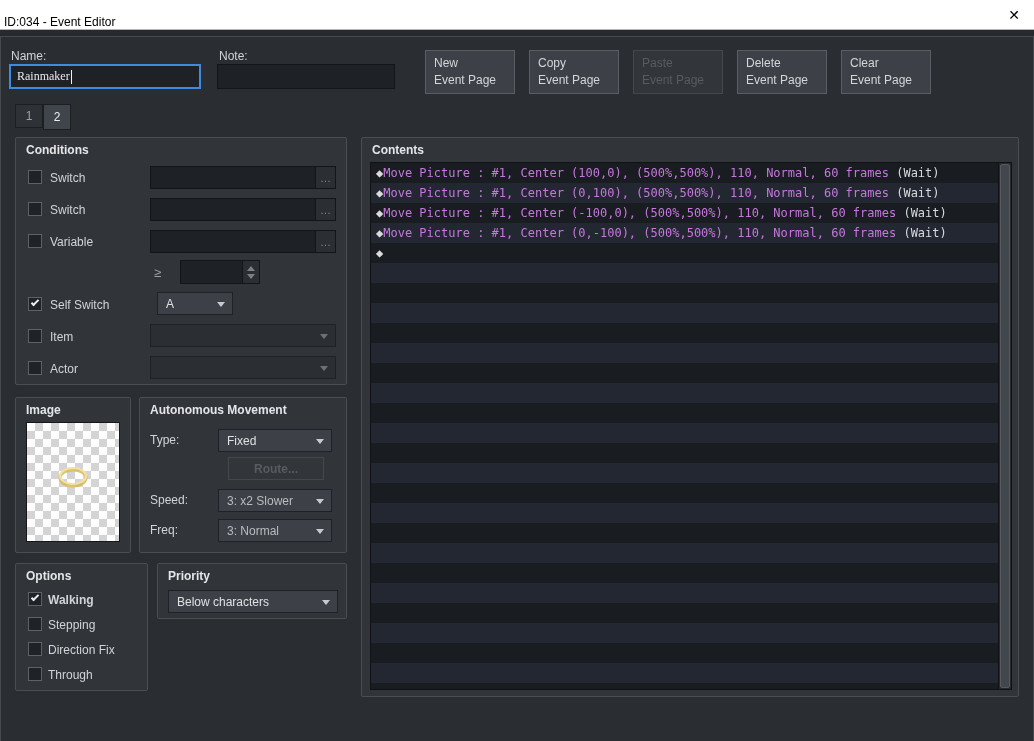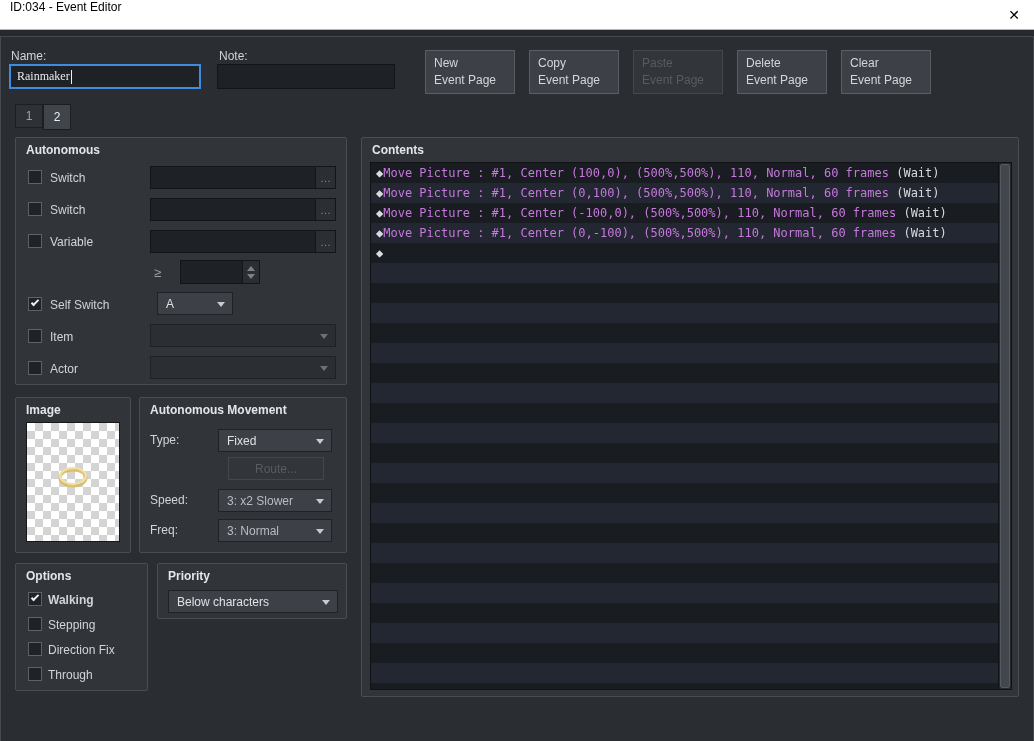--- a/index.html
+++ b/index.html
@@ -2,21 +2,21 @@
 <html style="--command-text: #c678dd; --accent-focus: #3f8cdf; --ok-fill: #20507f; --ok-border: #3e7cbd;"><head>
 <meta charset="utf-8">
 <style>
   * { box-sizing: border-box; margin: 0; padding: 0; }
   html,body { background:#111; }
   body { font-family:"Liberation Sans",sans-serif; }
   .root { position:relative; width:1034px; height:741px; background:#26292e; overflow:hidden; }
 
   
   .titlebar { position:absolute; left:0; top:0; width:1034px; height:30px; background:#ffffff;
-              border-bottom:1px solid #b5b5b5; color:#000; font-size:12px; display:flex; align-items:flex-start; padding:0 10px; }
+              border-bottom:1px solid #b5b5b5; color:#000; font-size:12px; display:flex; align-items:flex-end; padding:0 4px; }
   .close { position:absolute; right:10px; top:5px; width:20px; height:20px; display:flex; align-items:center;
            justify-content:center; font-size:14px; color:#000; cursor:default; }
 
   
   .dialog { position:absolute; left:0; top:36px; width:1034px; height:711px; background:#2a2d32; border:1px solid #46494e; }
 
   .lbl { position:absolute; color:#d2d4d6; font-size:12px; white-space:nowrap; }
   .dimlbl { color:#9da0a4; }
 
   .inp { position:absolute; background:#1e2125; border:1px solid #131518; color:#e8eaec;
@@ -52,21 +52,21 @@
 
   .dd { position:absolute; height:23px; background:#3d4147; border:1px solid #1e2125; color:#dfe1e3; font-size:12px;
         display:flex; align-items:center; padding:0 20px 0 8px; white-space:nowrap; overflow:hidden; }
   .dd .arrow { position:absolute; right:7px; top:9px; width:0; height:0; border-left:4px solid transparent;
                border-right:4px solid transparent; border-top:5px solid #c8cacd; }
   .dd.disabled { background:#2b2e33; color:#6e7278; }
   .dd.disabled .arrow { border-top-color:#6e7278; }
   .dd.dim { color:#b9bcbf; }
 
   .btn { position:absolute; height:23px; background:#3d4147; border:1px solid #5a5e64; color:#d4d6d8; font-size:12px;
-         display:flex; align-items:center; justify-content:center; }
+         display:flex; align-items:center; justify-content:center;font-weight:bold; }
   .btn.disabled { background:#32353a; border-color:#44474c; color:#585c61; }
 
   .imgbox { position:absolute; left:10px; top:24px; width:94px; height:120px;
             background-color:#ffffff;
             background-image:
               linear-gradient(45deg,#d4d4d4 25%,transparent 25%,transparent 75%,#d4d4d4 75%),
               linear-gradient(45deg,#d4d4d4 25%,transparent 25%,transparent 75%,#d4d4d4 75%);
             background-size:16px 16px; background-position:0 0,8px 8px;
             border:1px solid #15171a; }
   .sprite { position:absolute; left:50%; top:46%; transform:translate(-50%,-50%); }
@@ -117,21 +117,21 @@
 Event Page</div>
     <div class="pbtn" style="left:736px">Delete
 Event Page</div>
     <div class="pbtn" style="left:840px">Clear
 Event Page</div>
 
     <div class="tab" style="left:14px">1</div>
     <div class="tab active" style="left:42px">2</div>
 
     <div class="grp" style="left:14px;top:100px;width:332px;height:248px">
-      <span class="gtitle">Autonomous</span>
+      <span class="gtitle">Conditions</span>
 
       <span class="cb" style="left:12px;top:32px"></span>
       <span class="lbl" style="left:34px;top:33px">Switch</span>
       <div class="fld" style="left:134px;top:28px;width:186px">
         <span class="dots">…</span>
       </div>
 
       <span class="cb" style="left:12px;top:64px"></span>
       <span class="lbl" style="left:34px;top:65px">Switch</span>
       <div class="fld" style="left:134px;top:60px;width:186px">

